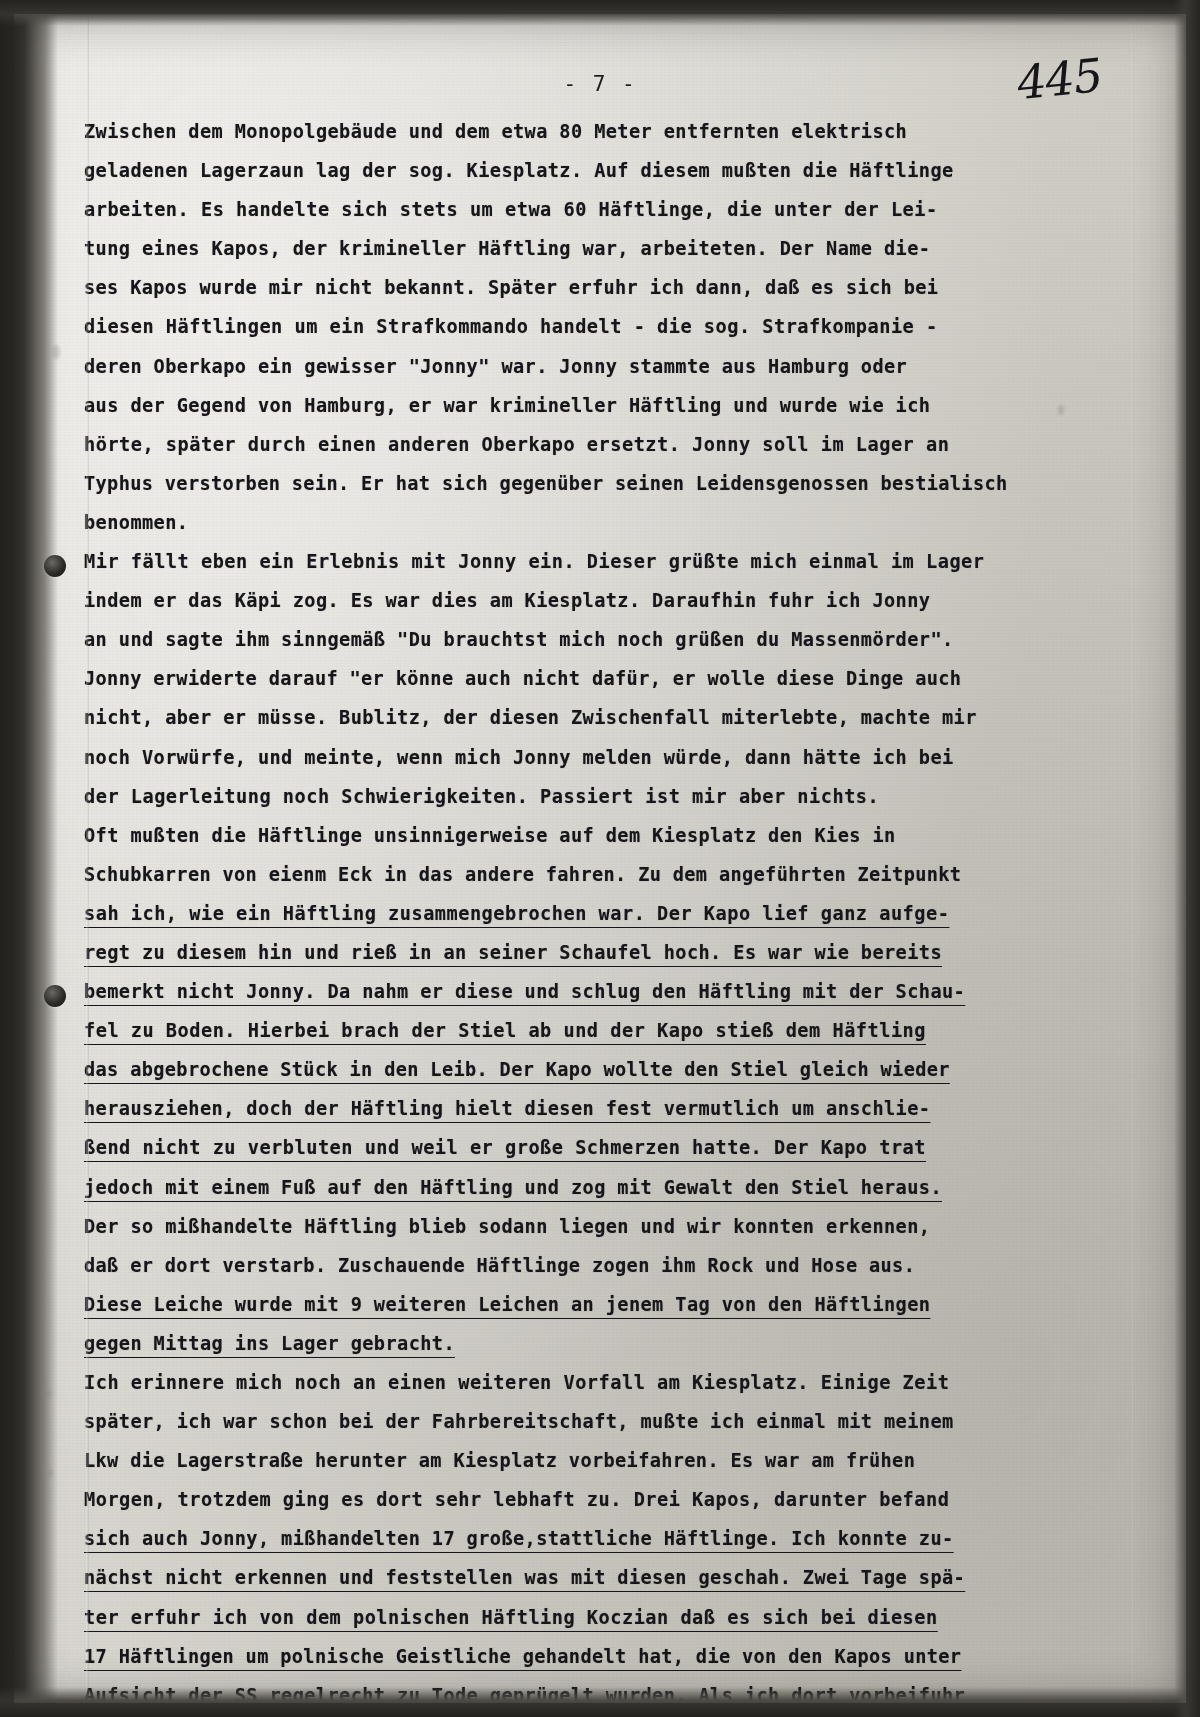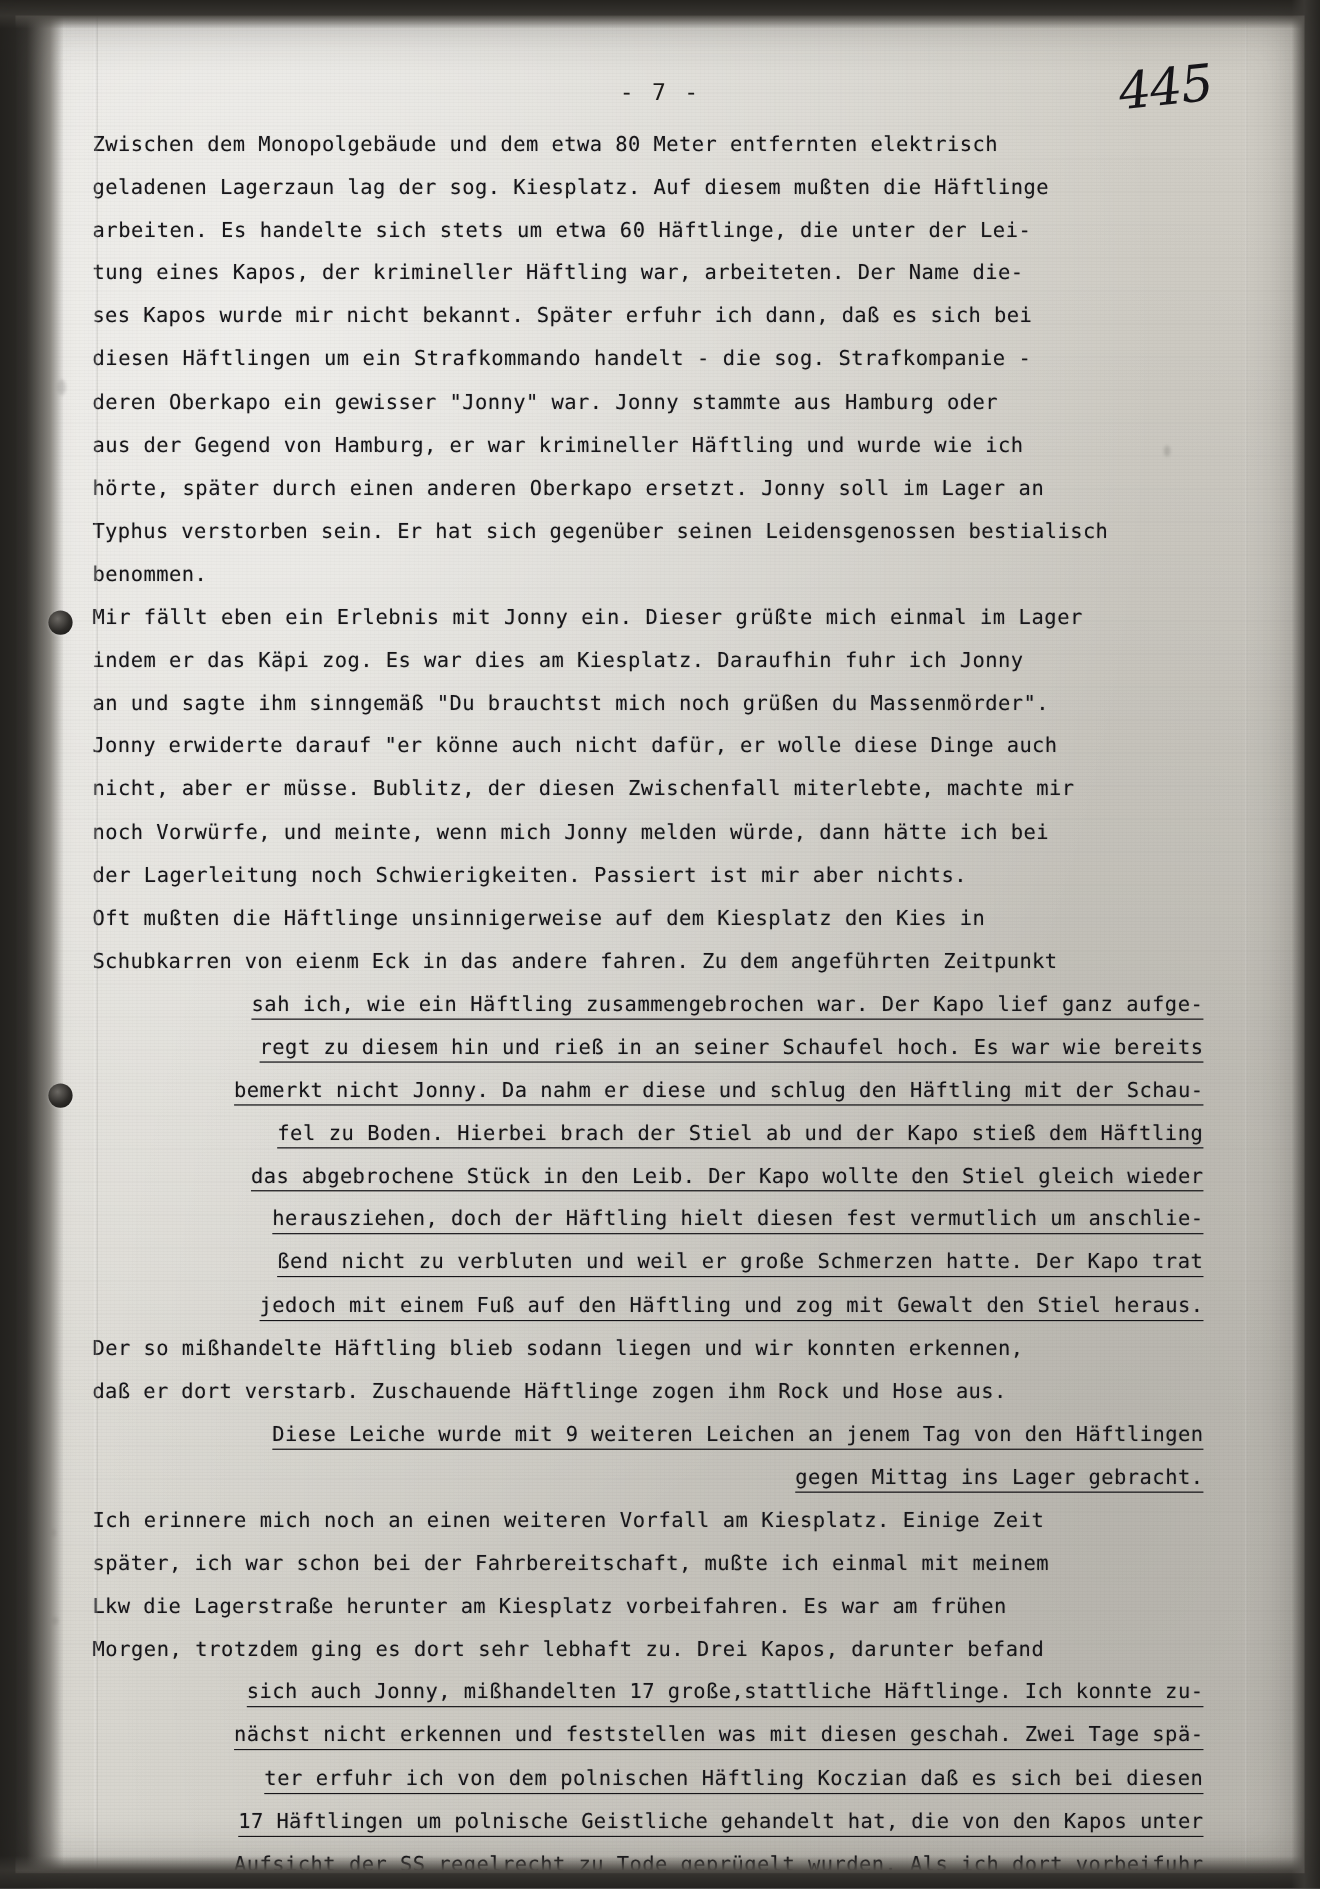--- a/index.html
+++ b/index.html
@@ -141,26 +141,26 @@
     line-height: 39.1px;
     color: #17161a;
     letter-spacing: 0.4px;
     white-space: pre-wrap;
   }
   .line {
     display: block;
     height: 39.1px;
     white-space: pre;
     text-shadow: 0 0 1px rgba(30,28,26,0.35);
+    font-weight: bold;
   }
   .line.u {
     text-decoration: underline;
     text-underline-offset: 7px;
     text-decoration-thickness: 1.4px;
-    text-align: right;
   }
 
   
   .line:nth-child(odd) { margin-left: 0px; }
   .line:nth-child(3n)  { letter-spacing: 0.5px; }
   .line:nth-child(5n)  { letter-spacing: 0.35px; }
 
   
   .smudge {
     position: absolute;

